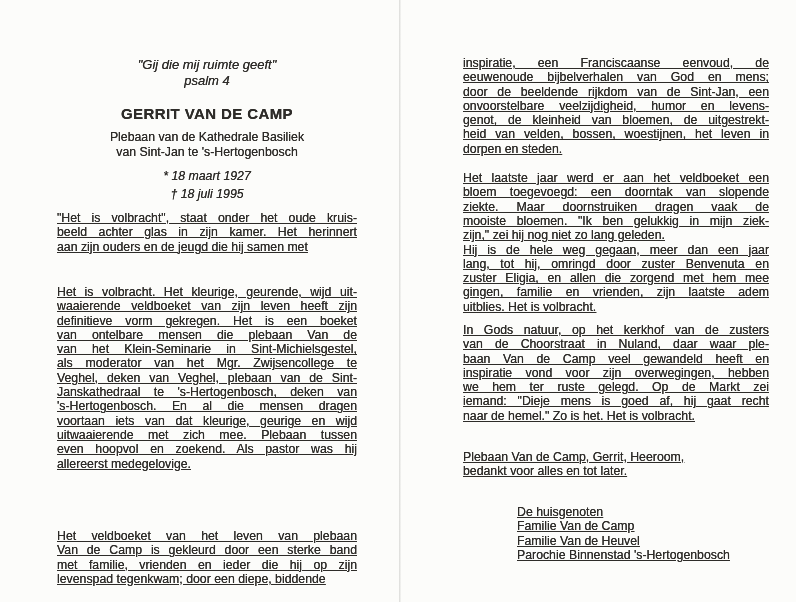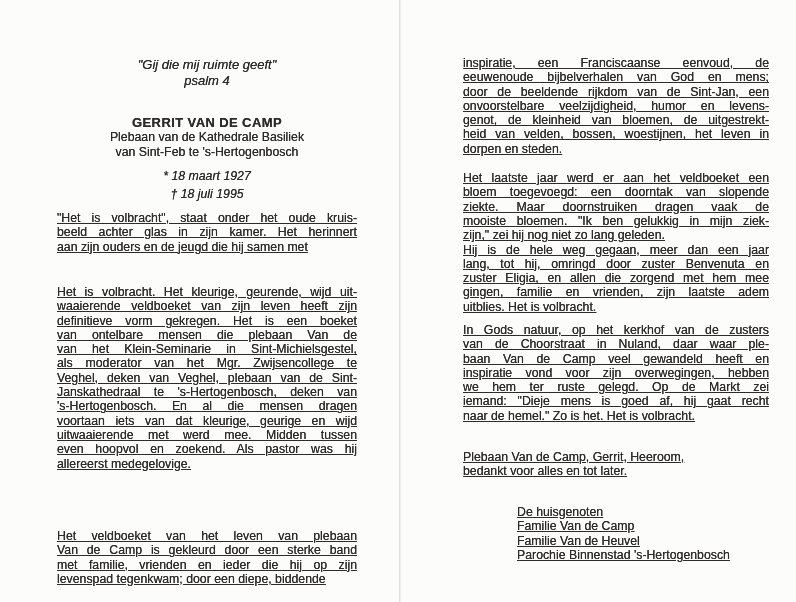--- a/index.html
+++ b/index.html
@@ -47,23 +47,23 @@
   .center div, .center { text-align: center !important; }
   .center div { text-align-last: center !important; }
 
   .quote {
     top: 57px;
     font-style: italic;
     font-size: 13px;
     line-height: 15.5px;
   }
   .name {
-    top: 116px;
+    top: 107px;
     font-weight: bold;
-    font-size: 13px;
+    font-size: 15px;
     letter-spacing: 0.4px;
   }
   .title {
     top: 130px;
     line-height: 14.6px;
   }
   .dates {
     top: 168px;
     line-height: 17.6px;
     font-style: italic;
@@ -89,21 +89,21 @@
   <div class="fold"></div>
 
   <div class="page page-left">
     <div class="block quote center">
         <div>"Gij die mij ruimte geeft"</div>
         <div>psalm 4</div>
       </div>
     <div class="block name center">GERRIT VAN DE CAMP</div>
     <div class="block title center">
         <div>Plebaan van de Kathedrale Basiliek</div>
-        <div>van Sint-Feb te 's-Hertogenbosch</div>
+        <div>van Sint-Jan te 's-Hertogenbosch</div>
       </div>
     <div class="block dates center">
         <div>* 18 maart 1927</div>
         <div>† 18 juli 1995</div>
       </div>
     <div class="block para lp0">
         <div>"Het is volbracht", staat onder het oude kruis-</div>
         <div>beeld achter glas in zijn kamer. Het herinnert</div>
         <div>aan zijn ouders en de jeugd die hij samen met</div>
       </div>
@@ -111,21 +111,21 @@
         <div>Het is volbracht. Het kleurige, geurende, wijd uit-</div>
         <div>waaierende veldboeket van zijn leven heeft zijn</div>
         <div>definitieve vorm gekregen. Het is een boeket</div>
         <div>van ontelbare mensen die plebaan Van de</div>
         <div>van het Klein-Seminarie in Sint-Michielsgestel,</div>
         <div>als moderator van het Mgr. Zwijsencollege te</div>
         <div>Veghel, deken van Veghel, plebaan van de Sint-</div>
         <div>Janskathedraal te 's-Hertogenbosch, deken van</div>
         <div>'s-Hertogenbosch. En al die mensen dragen</div>
         <div>voortaan iets van dat kleurige, geurige en wijd</div>
-        <div>uitwaaierende met werd mee. Midden tussen</div>
+        <div>uitwaaierende met zich mee. Plebaan tussen</div>
         <div>even hoopvol en zoekend. Als pastor was hij</div>
         <div>allereerst medegelovige.</div>
       </div>
     <div class="block para lp2">
         <div>Het veldboeket van het leven van plebaan</div>
         <div>Van de Camp is gekleurd door een sterke band</div>
         <div>met familie, vrienden en ieder die hij op zijn</div>
         <div>levenspad tegenkwam; door een diepe, biddende</div>
       </div>
   </div>

